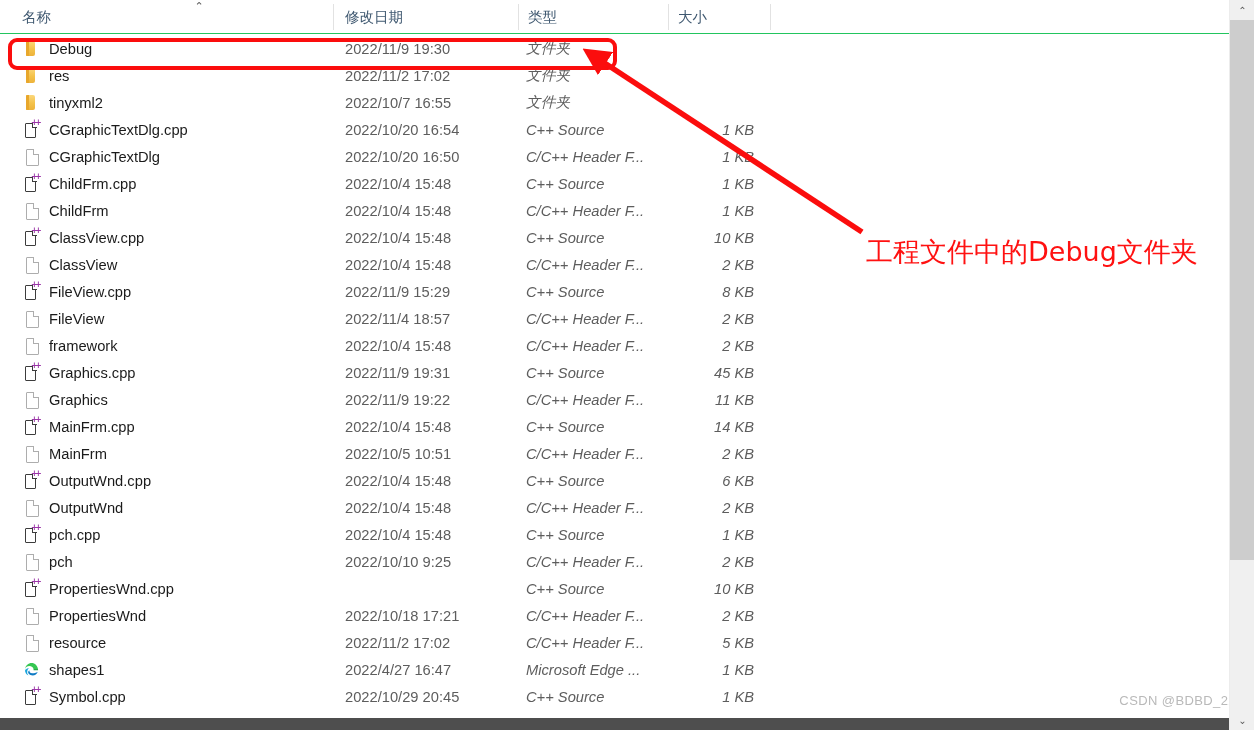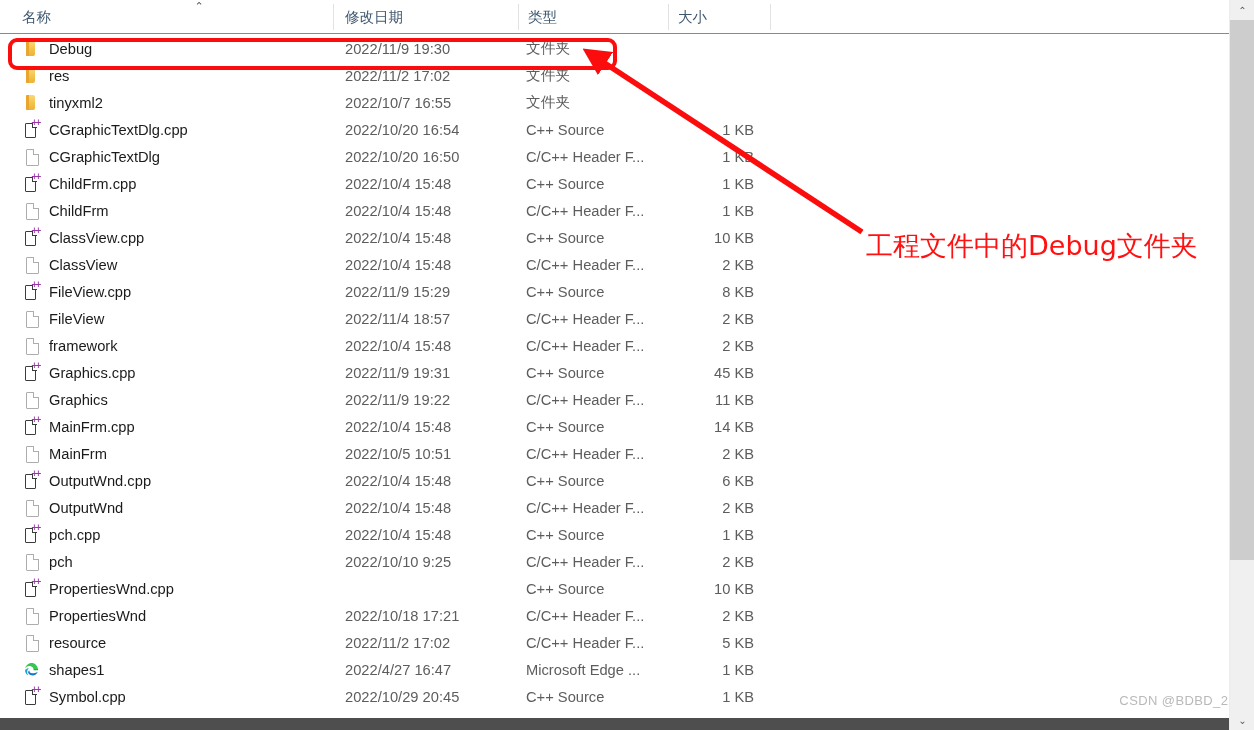--- a/index.html
+++ b/index.html
@@ -83,23 +83,23 @@
     height: 27px;
     display: flex;
     align-items: center;
     font-size: 14.7px;
     color: #1b1b1b;
     white-space: nowrap;
     overflow: hidden;
   }
   .cell-name   { left: 22px;  width: 300px; }
   .cell-date   { left: 345px; width: 170px; color: #5d5d5d; }
-  .cell-type   { left: 526px; width: 140px; color: #5d5d5d; }
+  .cell-type   { left: 526px; width: 140px; color: #5d5d5d; font-style: italic; }
   .cell-size   { left: 668px; width: 100px; justify-content: flex-end;
-                 padding-right: 14px; color: #5d5d5d; }
+                 padding-right: 14px; color: #5d5d5d; font-style: italic; }
 
   .name-text { margin-left: 9px; }
 
   
   .icon {
     position: relative;
     width: 18px;
     height: 19px;
     flex: 0 0 18px;
     display: inline-block;
@@ -186,21 +186,21 @@
   .annot-rect {
     position: absolute;
     left: 8px; top: 38px;
     width: 609px; height: 32px;
     border: 4px solid #fb0d0d;
     border-radius: 9px;
   }
   .annot-text {
     position: absolute;
     left: 866px;
-    top: 227px;
+    top: 233px;
     width: 372px;
     color: #ff1111;
     font-size: 27px;
     line-height: 38px;
     font-family: "DejaVu Sans", "Liberation Sans", sans-serif;
     letter-spacing: 0px;
   }
 
   
   .watermark {

